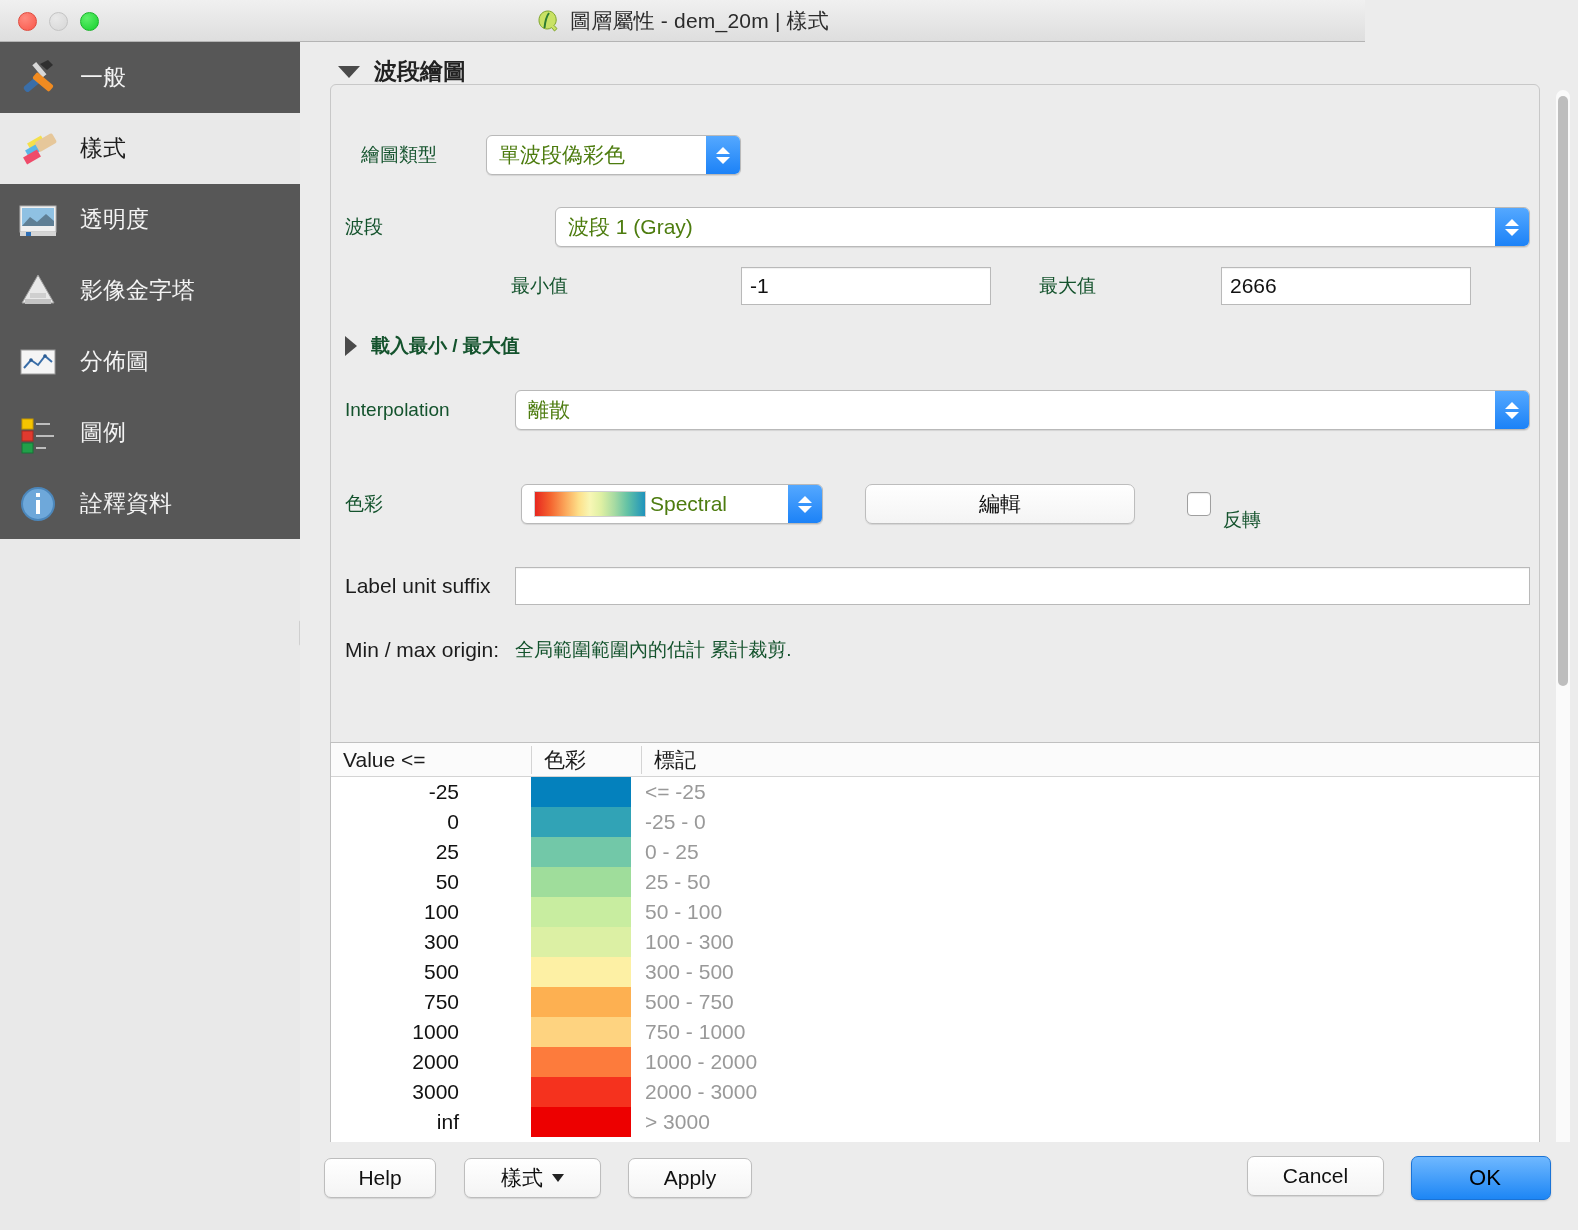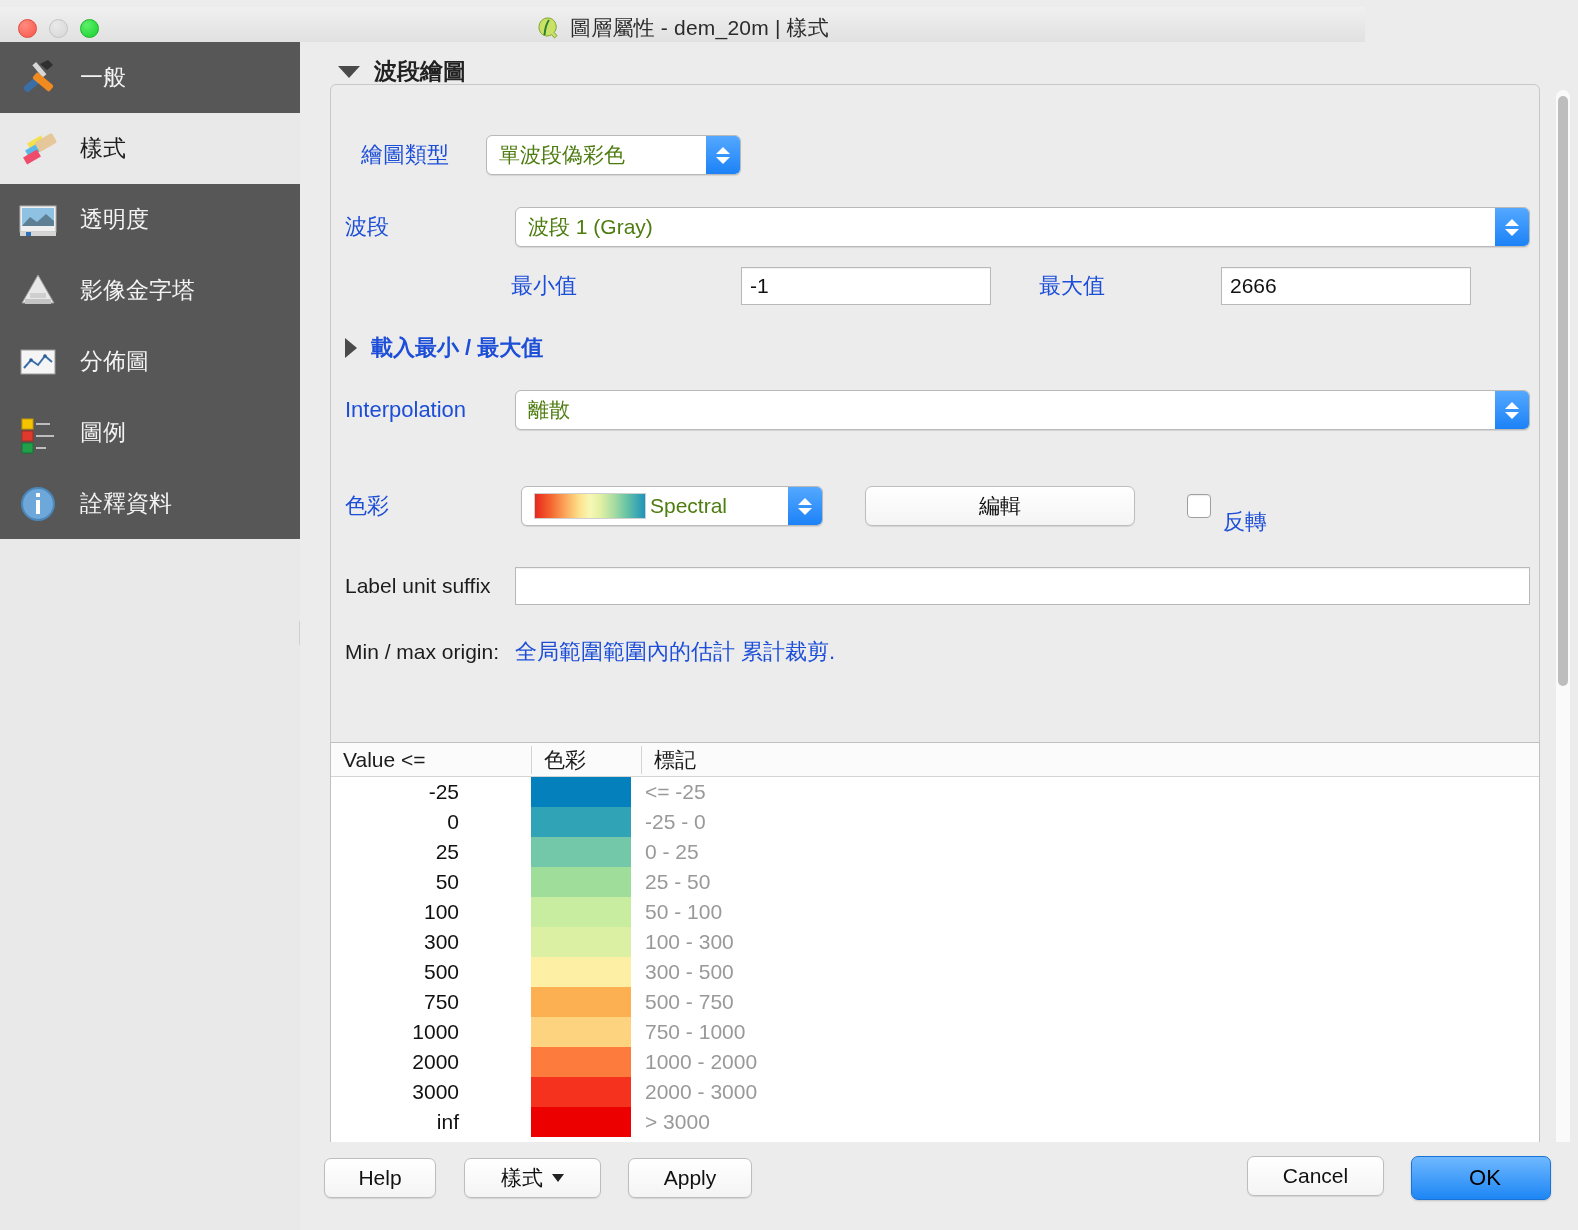--- a/index.html
+++ b/index.html
@@ -5,21 +5,21 @@
   * { box-sizing: border-box; margin: 0; padding: 0; }
   html, body {
     width: 1578px; height: 1230px;
     font-family: "Liberation Sans", "DejaVu Sans", sans-serif;
     overflow: hidden; background: #ececec;
   }
   .window { position: relative; width: 1578px; height: 1230px; background: #ececec; }
 
   
   .titlebar {
-    position: absolute; left: 0; top: 7px; width: 1365px; height: 42px;
+    position: absolute; left: 0; top: 0; width: 1365px; height: 42px;
     background: linear-gradient(#f0f0f0, #dedede);
     border-bottom: 1px solid #b4b4b4;
     display: flex; align-items: center; justify-content: center;
   }
   .traffic { position: absolute; left: 18px; top: 12px; display: flex; gap: 12px; }
   .tl { width: 19px; height: 19px; border-radius: 50%; }
   .tl.red   { background: radial-gradient(circle at 35% 30%, #ff8a7e, #f9564a); border: 1px solid #e04a3d; }
   .tl.grey  { background: radial-gradient(circle at 35% 30%, #e9e9e9, #d6d6d6); border: 1px solid #c4c4c4; }
   .tl.green { background: radial-gradient(circle at 35% 30%, #5ef06a, #15cf2c); border: 1px solid #17b528; }
   .title-wrap { display: flex; align-items: center; gap: 10px; }
@@ -61,21 +61,21 @@
   .tri-right { width: 0; height: 0; border-top: 10px solid transparent;
     border-bottom: 10px solid transparent; border-left: 12px solid #4a4a4a; }
   .section-title { font-size: 23px; font-weight: bold; color: #222; }
 
   .group-box {
     position: absolute; left: 30px; top: 42px; width: 1210px; height: 1050px;
     border: 1px solid #c8c8c8; border-radius: 6px; background: #ececec;
   }
 
   .row { position: absolute; display: flex; align-items: center; }
-  .lbl { font-size: 22px; color: #1d4ed8; }
+  .lbl { font-size: 19px; color: #14532d; }
   .lbl2 { font-size: 21px; color: #1c1c1c; line-height: 26px; }
 
   
   .combo {
     display: flex; align-items: stretch; height: 40px;
     background: #fff; border: 1px solid #b9b9b9; border-radius: 6px;
     box-shadow: 0 1px 1px rgba(0,0,0,.10); overflow: hidden;
   }
   .combo .cv {
     display: flex; align-items: center; padding: 0 12px; font-size: 21px; color: #4d7c0f;
@@ -253,21 +253,21 @@
         <span class="lbl" style="width:125px;">繪圖類型</span>
         <div class="combo" style="width:255px;">
           <span class="cv">單波段偽彩色</span>
           <span class="spin">
             <i class="chev up"></i>
               <i class="chev dn"></i>
           </span>
         </div>
       </div>
 
-      <div class="row" style="left:14px; top:122px; width:1185px;">
+      <div class="row" style="left:14px; top:122px; width:1185px;gap:40px;">
         <span class="lbl" style="width:170px;">波段</span>
         <div class="combo" style="flex:1;">
           <span class="cv">波段 1 (Gray)</span>
           <span class="spin">
             <i class="chev up"></i>
               <i class="chev dn"></i>
           </span>
         </div>
       </div>
 

